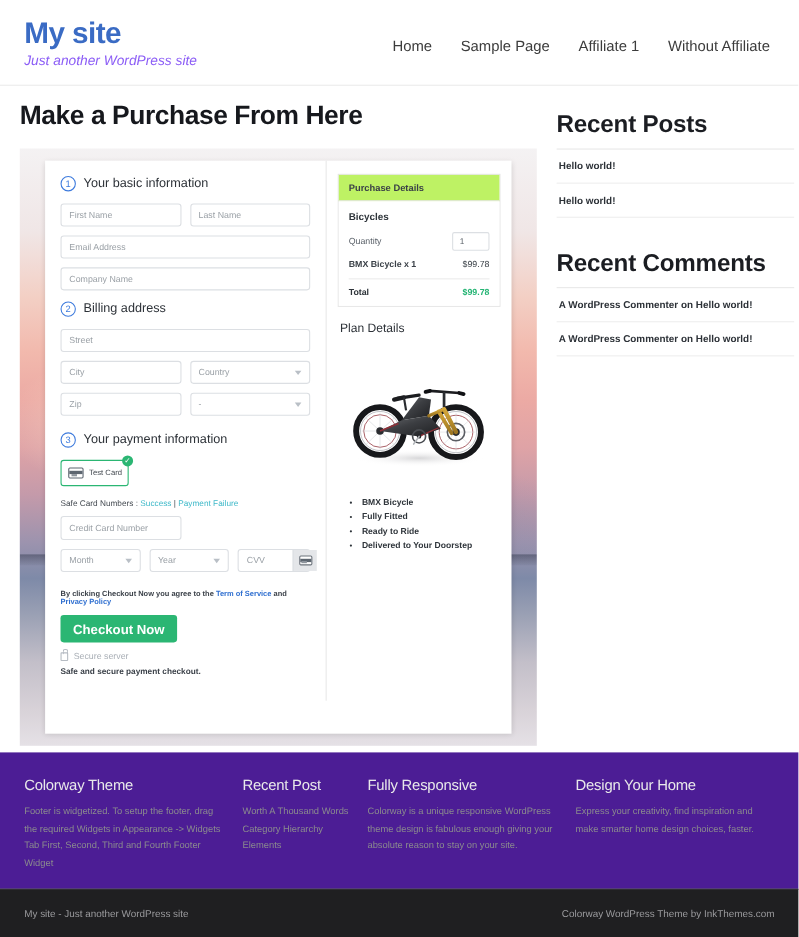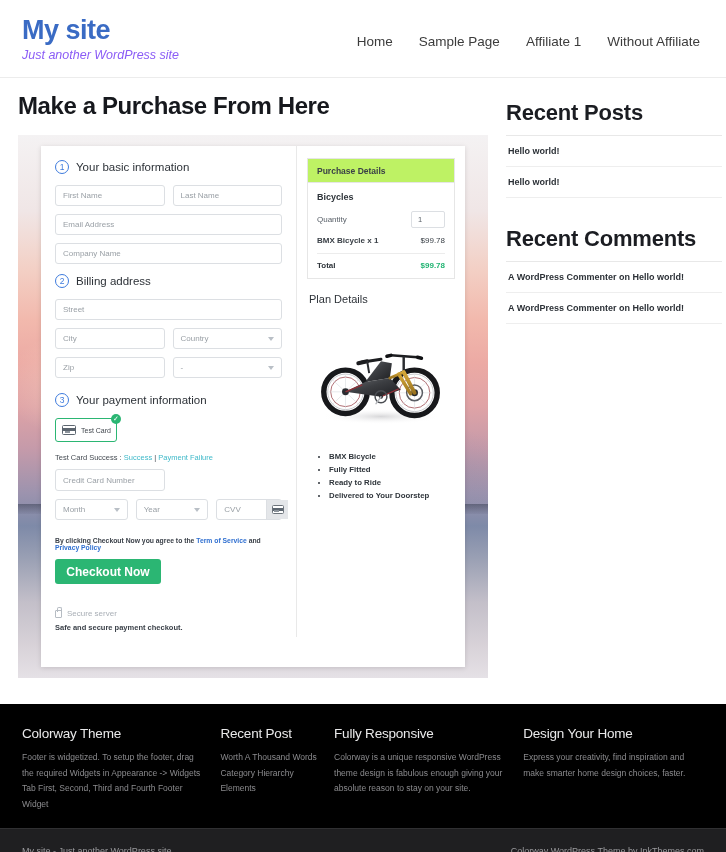--- a/index.html
+++ b/index.html
@@ -243,21 +243,21 @@
     border-radius: 3px;
     color: #ffffff;
     font-size: 12px;
     font-weight: bold;
     display: flex; align-items: center; justify-content: center;
     border: none;
     cursor: pointer;
   }
   .secure-row {
     display: flex; align-items: center; gap: 5px;
-    margin: 25px 0 5px 0;
+    margin: 8px 0 5px 0;
   }
   .lock-glyph {
     width: 7px; height: 8px;
     border: 1px solid #b6bcc3;
     border-radius: 1px;
     position: relative;
   }
   .lock-glyph::before {
     content: ""; position: absolute;
     top: -3.5px; left: 1px;
@@ -349,26 +349,25 @@
     font-size: 9px;
     color: #2c3137;
     font-weight: bold;
     padding: 10px 2px;
     border-bottom: 1px solid #eeeeee;
   }
   .widget-gap { height: 28px; }
 
   
   .site-footer {
-    background: #000000;
+    background: #4c1d95;
     padding: 22px 22px 16px 22px;
     display: flex;
     gap: 14px;
     height: 124px;
-    margin-top: 20px;
   }
   .fcol-1 { width: 200px; }
   .fcol-2 { width: 108px; }
   .fcol-3 { width: 190px; }
   .fcol-4 { width: 196px; }
   .f-title {
     font-size: 13.5px;
     color: #e9e9ea;
     margin-bottom: 9px;
     letter-spacing: -0.2px;
@@ -462,21 +461,21 @@
               <span class="step-label">Your payment information</span>
             </div>
 
             <div class="testcard-btn">
               <span class="card-glyph"></span>
               <span class="testcard-txt">Test  Card</span>
               <span class="check-badge">✓</span>
             </div>
 
             <div class="testnums">
-              <span>Test Card Success :</span>
+              <span>Safe Card Numbers :</span>
               <a href="#">Success</a>
               <span>|</span>
               <a href="#">Payment Failure</a>
             </div>
 
             <div class="fld" style="width:110px;height:22px;">Credit Card Number</div>
 
             <div class="fld-row" style="margin-top:4px;">
               <div class="fld sel">
                 <span>Month</span>

